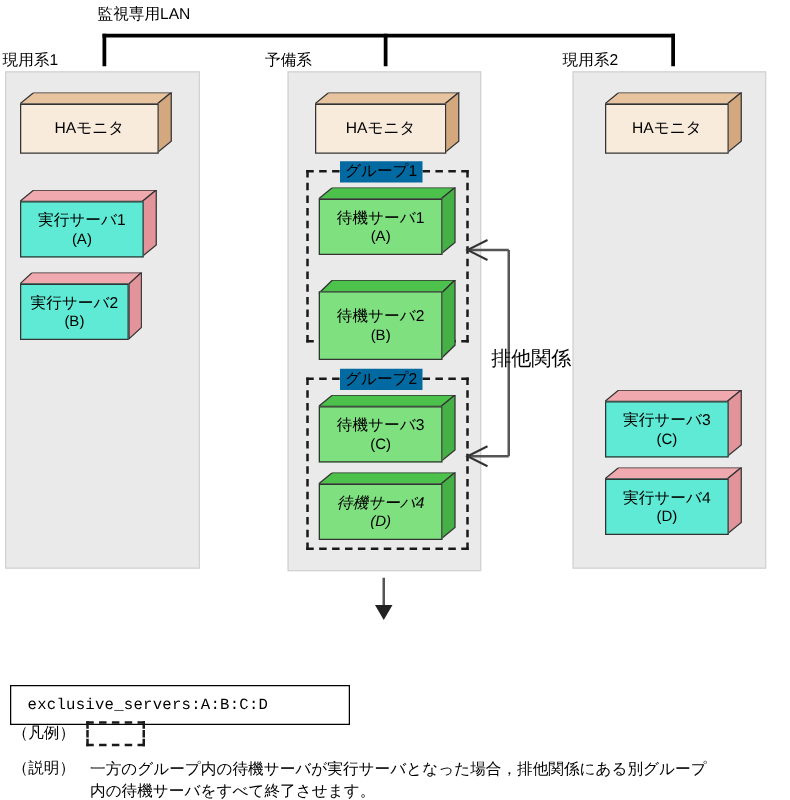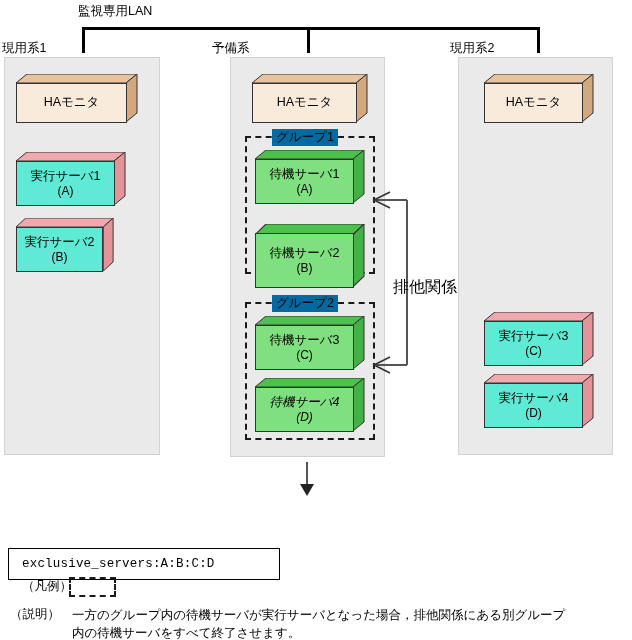--- a/index.html
+++ b/index.html
@@ -307,20 +307,20 @@
 
   <svg style="position:absolute; left:296px; top:462px; width:22px; height:34px;" viewBox="0 0 22 34">
     <path d="M11,0 L11,24" stroke="#555" stroke-width="2" fill="none"></path>
     <polygon points="4,22 18,22 11,34" fill="#222"></polygon>
   </svg>
 
   <div class="def-box">
     <span>exclusive_servers:A:B:C:D</span>
   </div>
 
-  <div class="note-key" style="left:22px; top:578px;">（凡例）</div>
+  <div class="note-key" style="left:10px; top:578px;">（凡例）</div>
   <div class="legend-swatch"></div>
 
   <div class="note-key" style="left:10px; top:606px;">（説明）</div>
   <div class="note-text" style="left:72px; top:606px; width:556px;">一方のグループ内の待機サーバが実行サーバとなった場合，排他関係にある別グループ
 内の待機サーバをすべて終了させます。</div>
 
 </div>
 
 </body></html>

